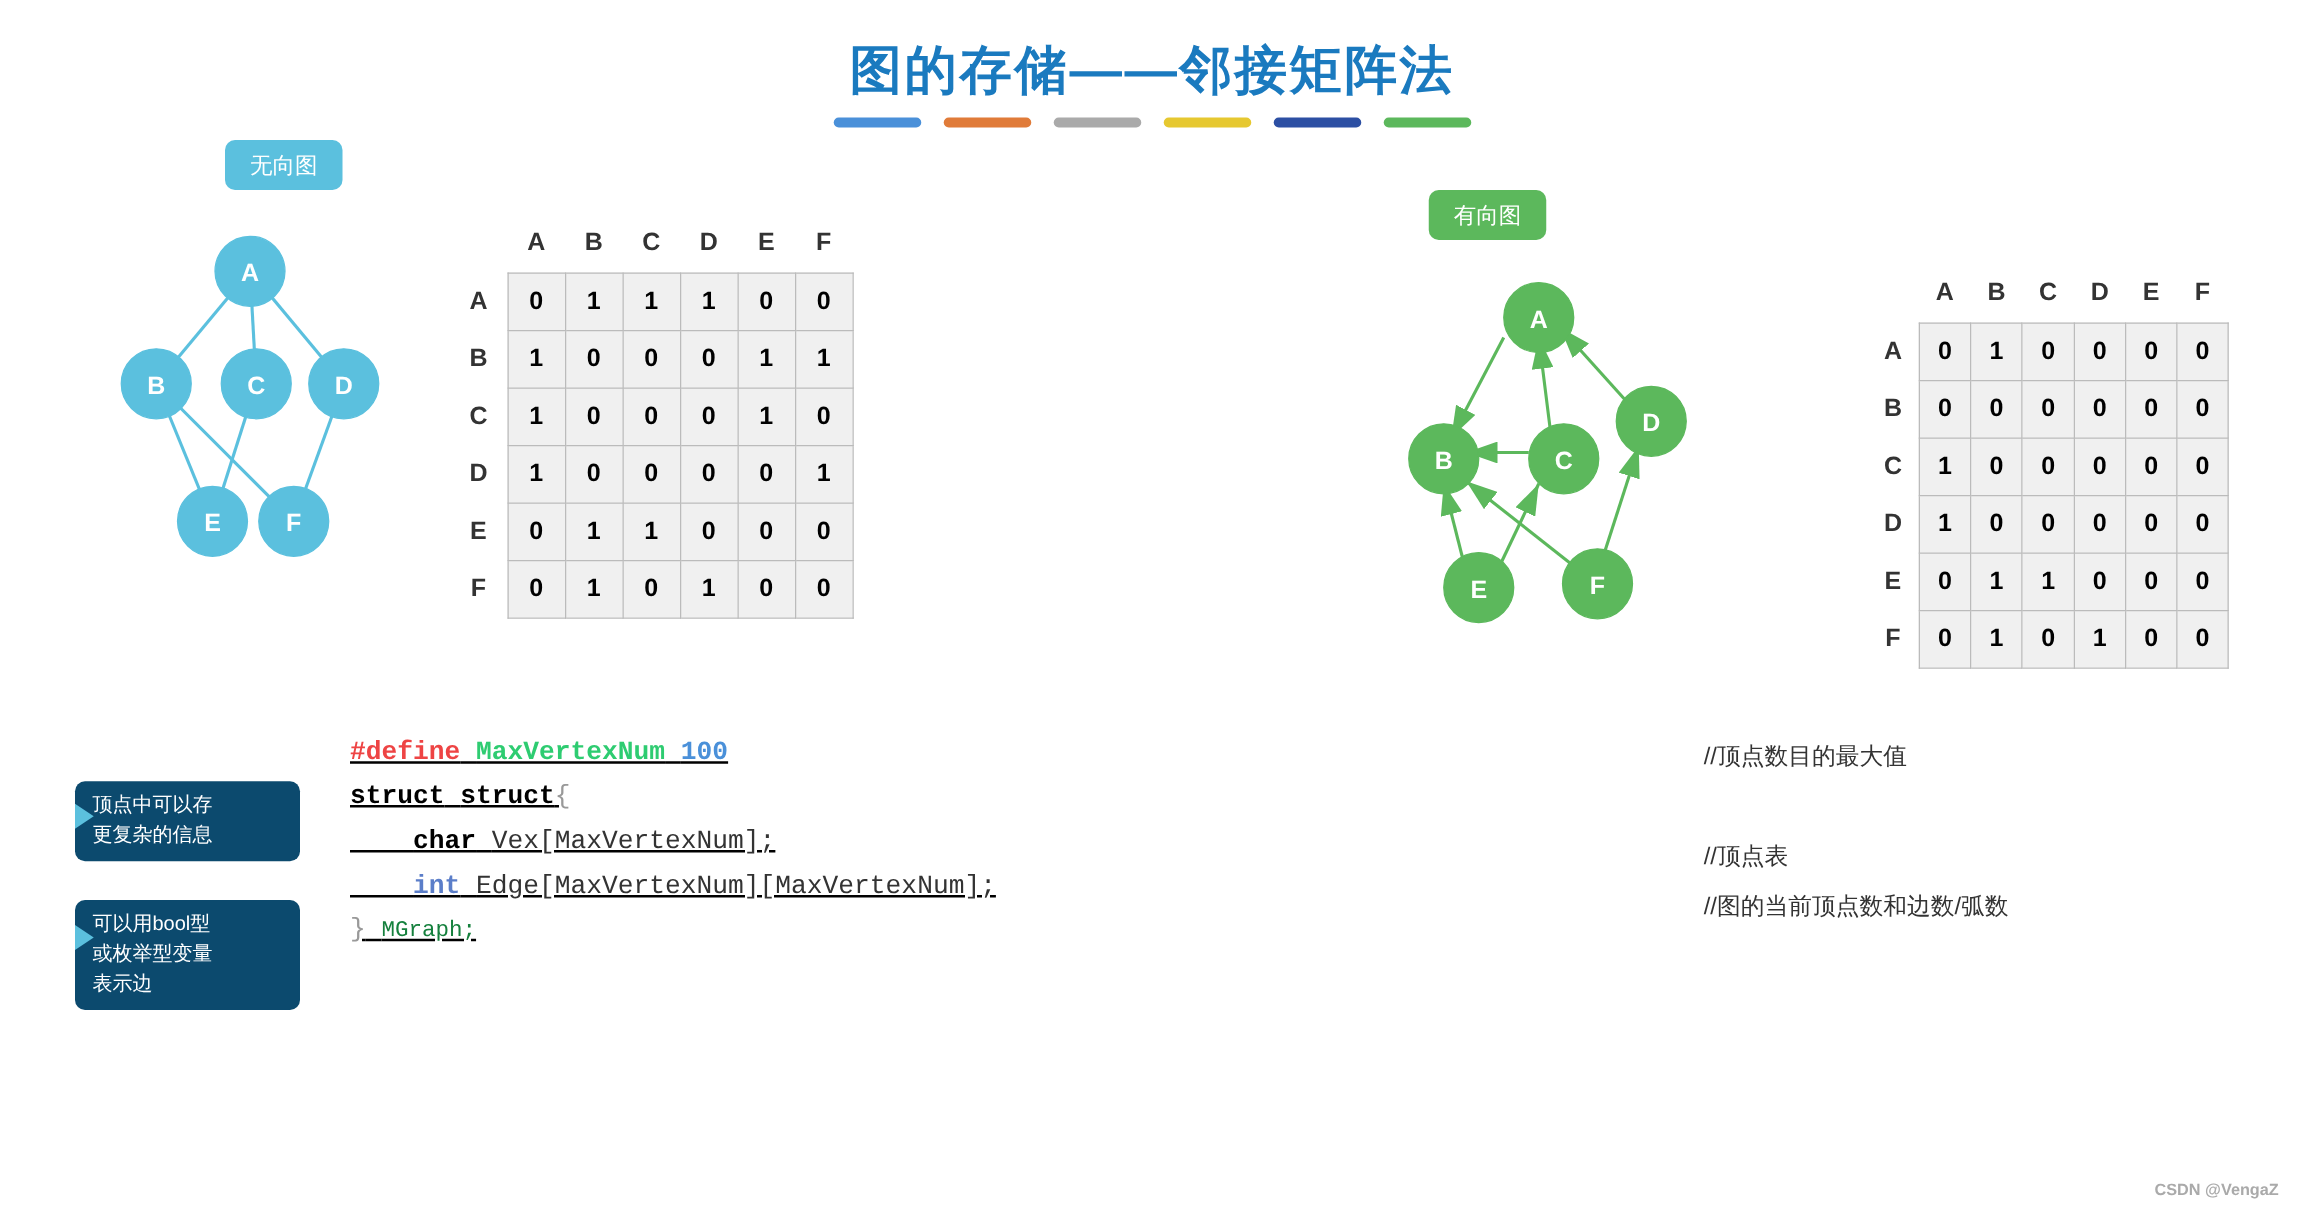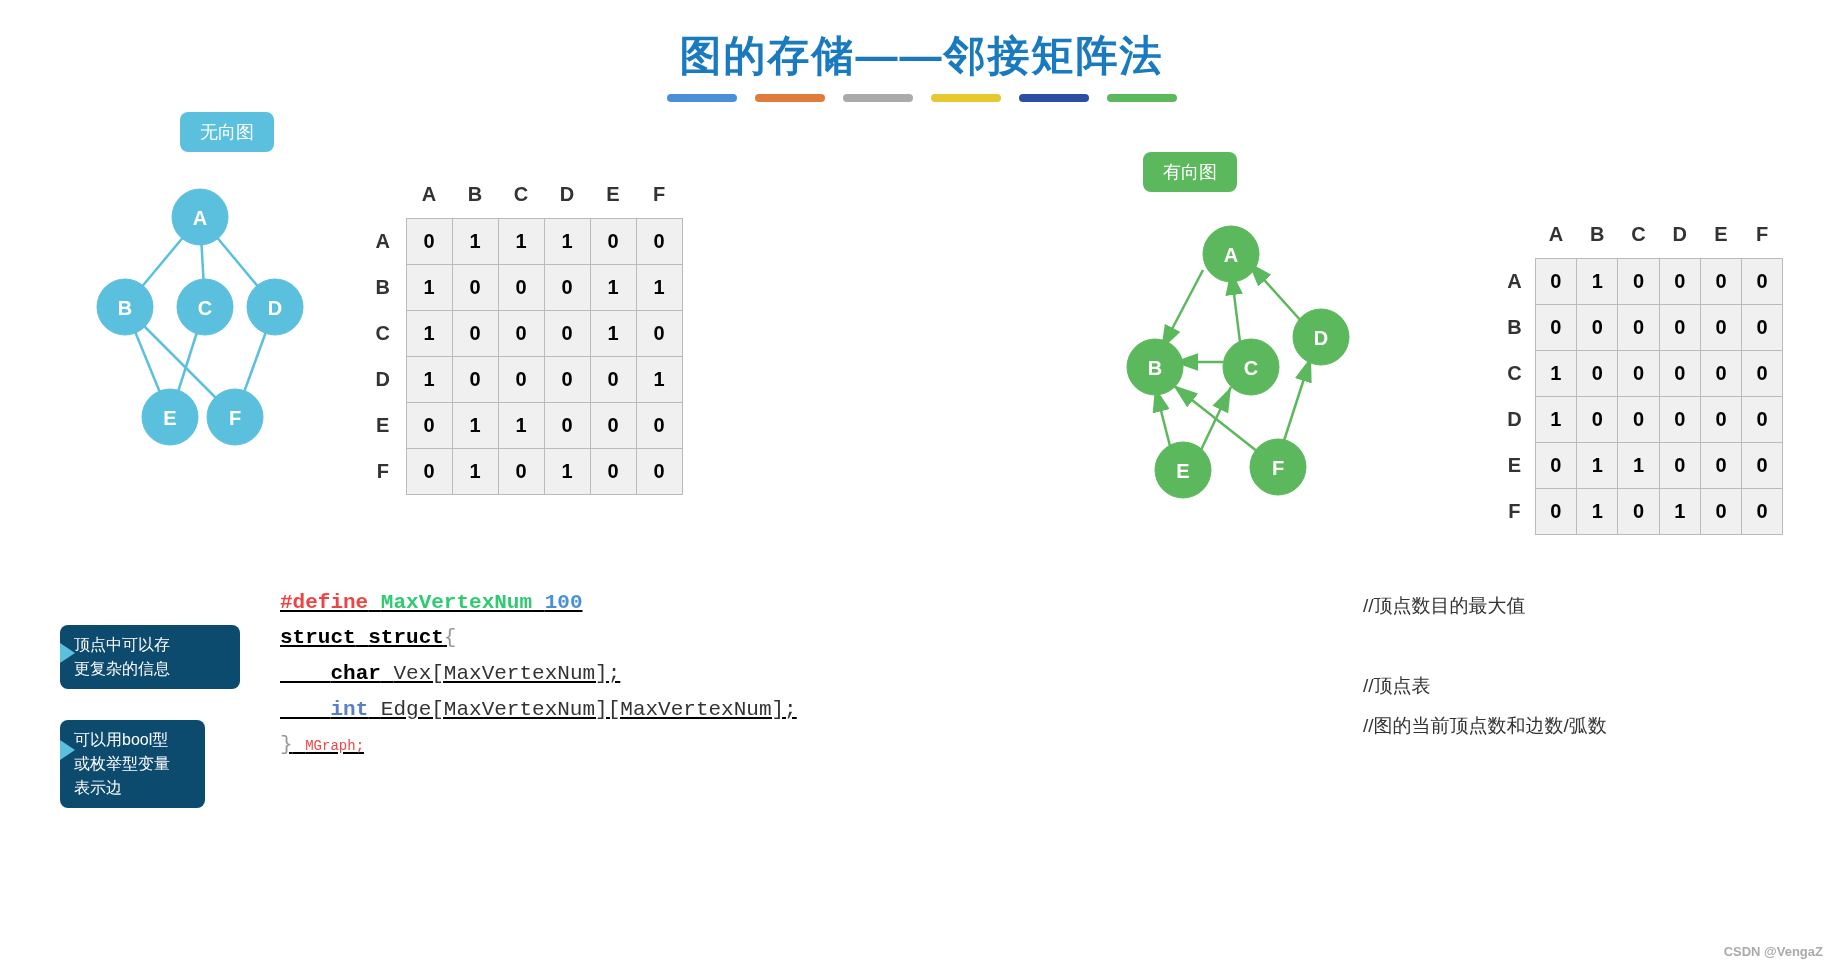--- a/index.html
+++ b/index.html
@@ -136,21 +136,21 @@
       text-decoration: underline;
     }
 
     .kw-define { color: #e44; font-weight: bold; }
     .kw-typedef { color: #000; font-weight: bold; }
     .kw-struct { color: #000; font-weight: bold; }
     .kw-char { color: #000; font-weight: bold; }
     .kw-int { color: #5b7ec9; font-weight: bold; }
     .val-num { color: #4a90d9; font-weight: bold; }
     .val-name { color: #2ecc71; font-weight: bold; }
-    .comment-gray { color: #ef4444; font-size: 14px; }
+    .comment-gray { color: #15803d; font-size: 18px; }
     .bracket-gray { color: #999; }
 
     .bubble-left {
       background: #0c4a6e;
       color: #fff;
       border-radius: 8px;
       padding: 8px 14px;
       font-size: 17px;
       line-height: 1.5;
       text-align: left;
@@ -436,21 +436,21 @@
 
     <div style="position:relative; padding-left: 220px;">
 
       <div style="position:absolute; left:0; top:40px;">
         <div class="bubble-left" style="width:180px; font-size:16px;">顶点中可以存<br>更复杂的信息</div>
 
         <div style="position:absolute; right:-15px; top:18px; width:0; height:0; border-top:10px solid transparent; border-bottom:10px solid transparent; border-left:15px solid #5bc0de;"></div>
       </div>
 
       <div style="position:absolute; left:0; top:135px;">
-        <div class="bubble-left" style="width:145px; font-size:16px;">可以用bool型<br>或枚举型变量<br>表示边</div>
+        <div class="bubble-left" style="width:180px; font-size:16px;">可以用bool型<br>或枚举型变量<br>表示边</div>
         <div style="position:absolute; right:-15px; top:20px; width:0; height:0; border-top:10px solid transparent; border-bottom:10px solid transparent; border-left:15px solid #5bc0de;"></div>
       </div>
 
       <div class="code-block">
         <div>
           <span class="kw-define">#define</span> <span class="val-name">MaxVertexNum</span> <span class="val-num">100</span>
         </div>
         <div>
           <span class="kw-typedef">struct</span> <span class="kw-struct">struct</span><span class="bracket-gray">{</span>
         </div>

